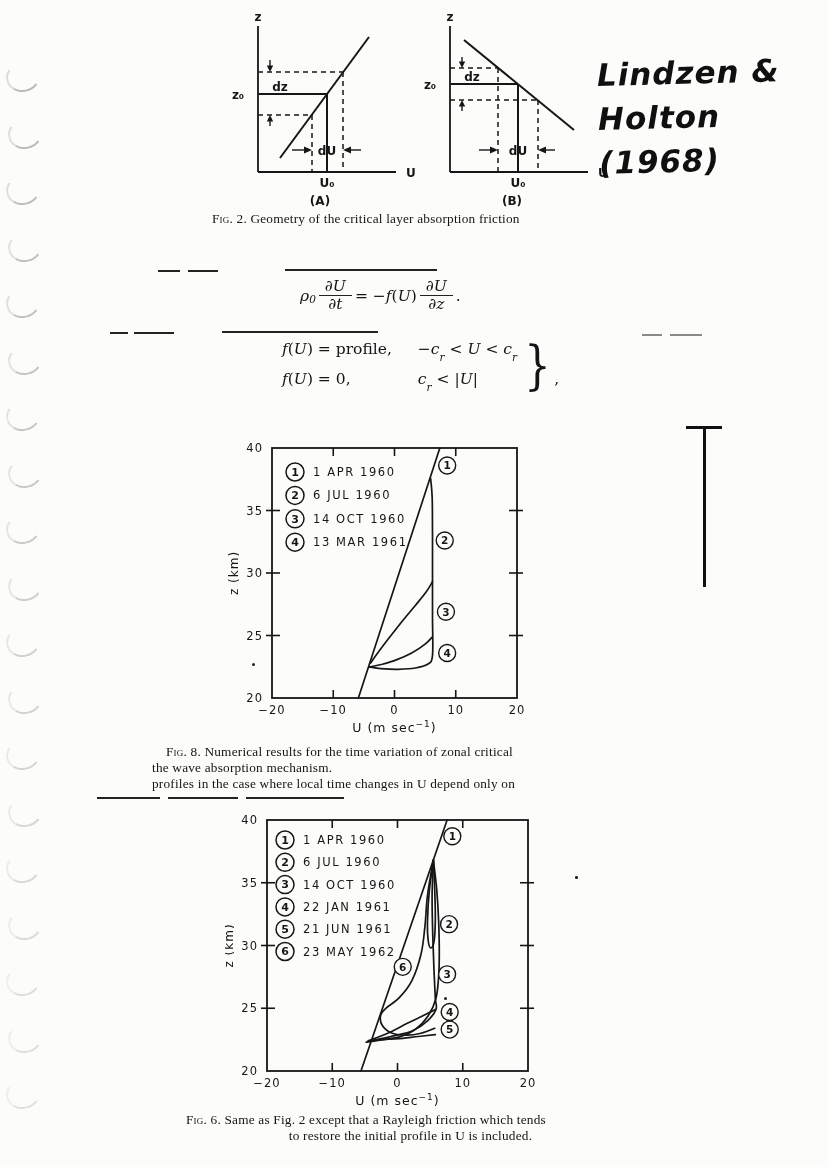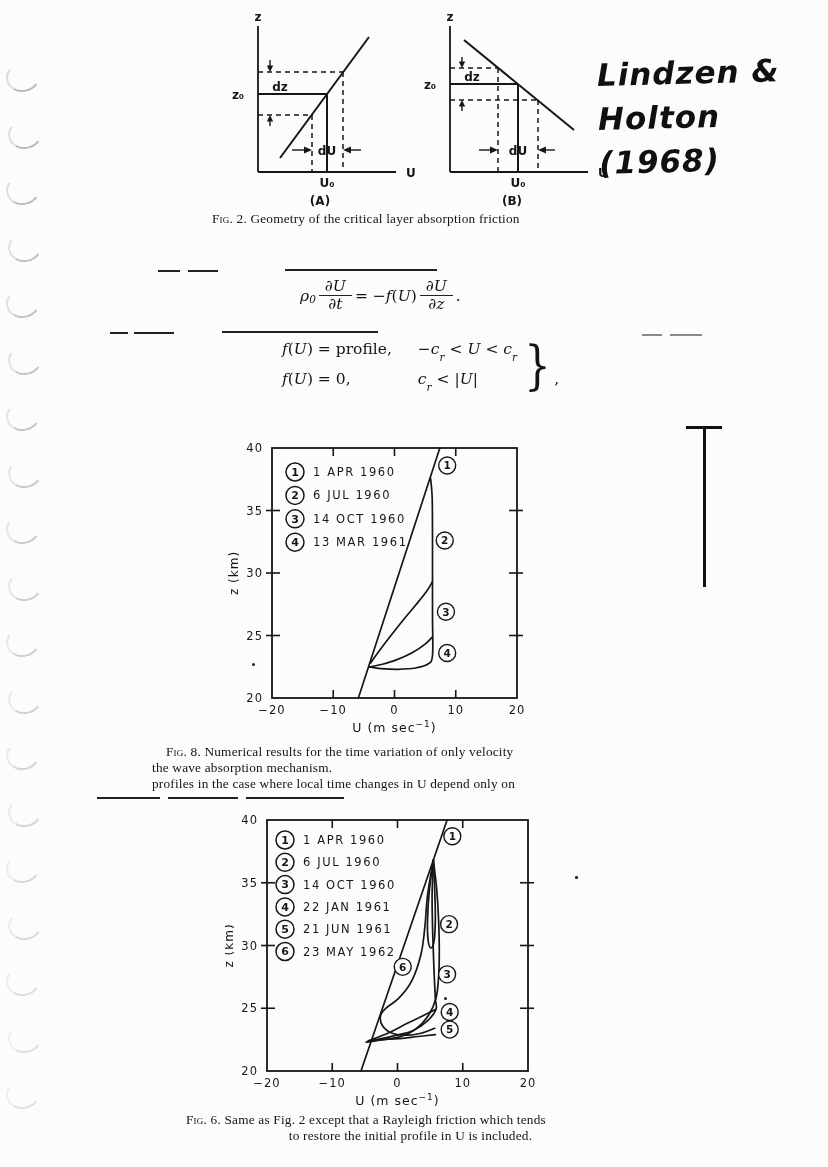--- a/index.html
+++ b/index.html
@@ -250,21 +250,21 @@
       <text x="88" y="90.8" font-family="DejaVu Sans, sans-serif" font-size="11.5" font-weight="500" style="letter-spacing: 1.6px;">14 OCT 1960</text>
       <circle cx="70" cy="110.19999999999999" r="9" fill="none" stroke="#161616" stroke-width="1.5"></circle>
       <text x="70" y="113.99999999999999" text-anchor="middle" font-family="DejaVu Sans, sans-serif" font-size="11" font-weight="600">4</text>
       <text x="88" y="114.19999999999999" font-family="DejaVu Sans, sans-serif" font-size="11.5" font-weight="500" style="letter-spacing: 1.6px;">13 MAR 1961</text>
       <text x="13" y="163" transform="rotate(-90 13 163)" font-family="DejaVu Sans, sans-serif" font-size="12" font-weight="500" style="letter-spacing: 1px;">z (km)</text>
       <text x="169.5" y="300" text-anchor="middle" font-family="DejaVu Sans, sans-serif" font-size="12.5" font-weight="500" style="letter-spacing: 1px;"><tspan>U (m sec</tspan><tspan dy="-5" font-size="9">−1</tspan><tspan dy="5">)</tspan></text>
     </svg>
 
   <div class="abs caption" style="left:152px;top:744px;width:512px">
     <div style="padding-left:14px"><span class="cap-label">Fig. 8.</span>
-      <span>Numerical results for the time variation of only velocity</span></div>
+      <span>Numerical results for the time variation of zonal critical</span></div>
     <div>the wave absorption mechanism.</div>
     <div>profiles in the case where local time changes in U depend only on</div>
   </div>
 
   <svg id="fig3-svg" class="abs" style="left:225px;top:803px" width="335" height="315" viewBox="0 0 335 315">
       <rect x="42" y="17" width="261" height="251" fill="none" stroke="#161616" stroke-width="1.8"></rect>
       <line x1="107.25" y1="268" x2="107.25" y2="260" stroke="#161616" stroke-width="1.6"></line>
       <line x1="107.25" y1="17" x2="107.25" y2="25" stroke="#161616" stroke-width="1.6"></line>
       <line x1="172.5" y1="268" x2="172.5" y2="260" stroke="#161616" stroke-width="1.6"></line>
       <line x1="172.5" y1="17" x2="172.5" y2="25" stroke="#161616" stroke-width="1.6"></line>

